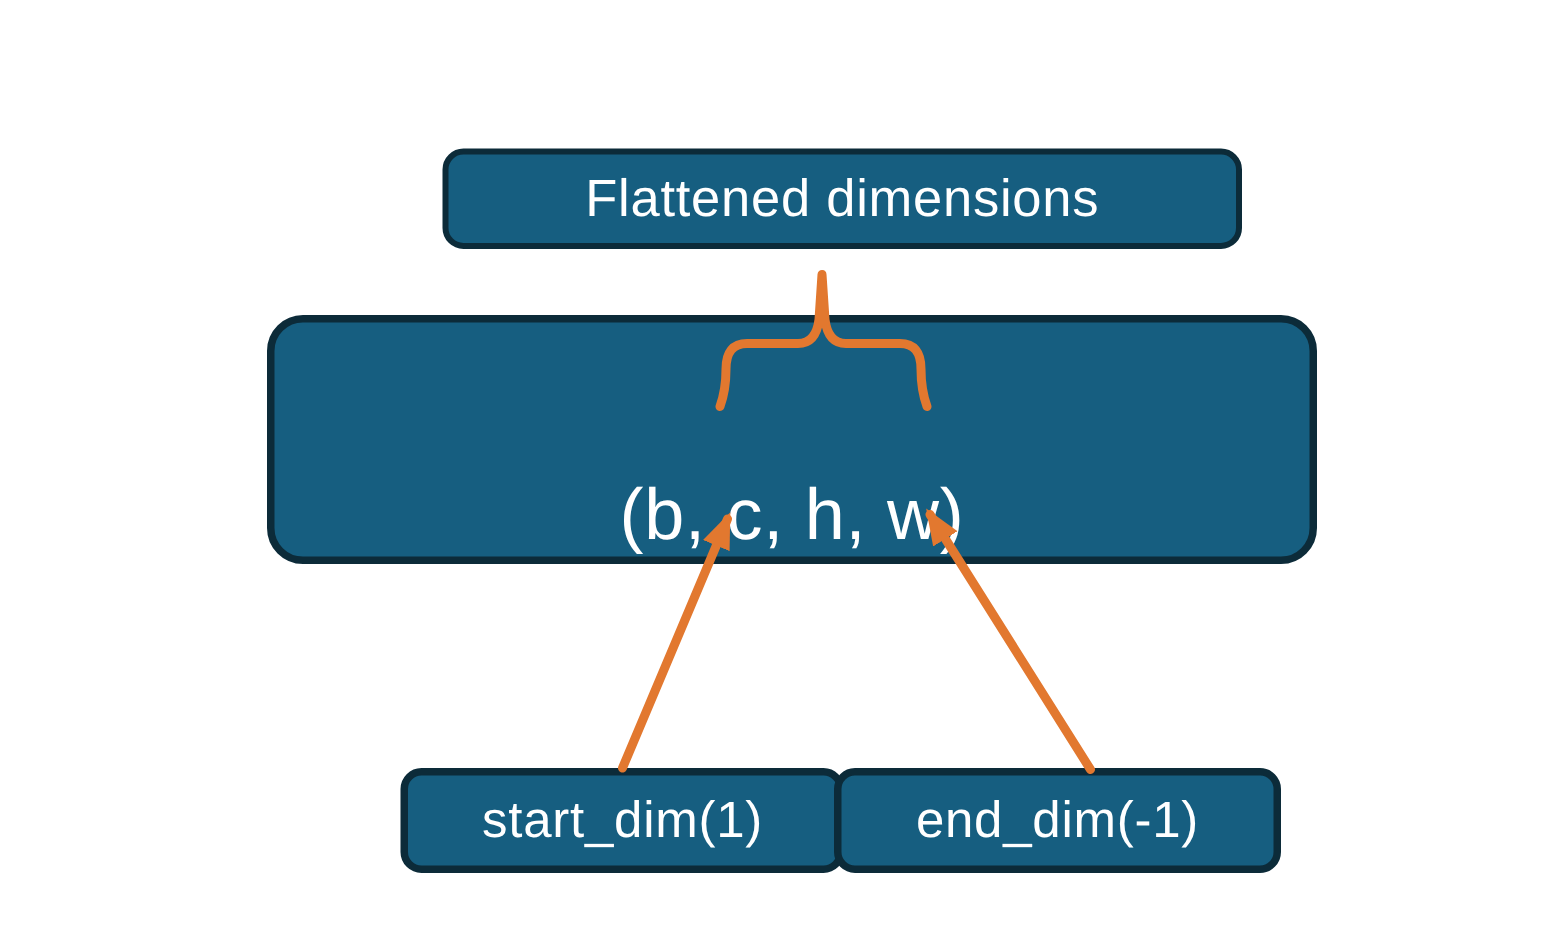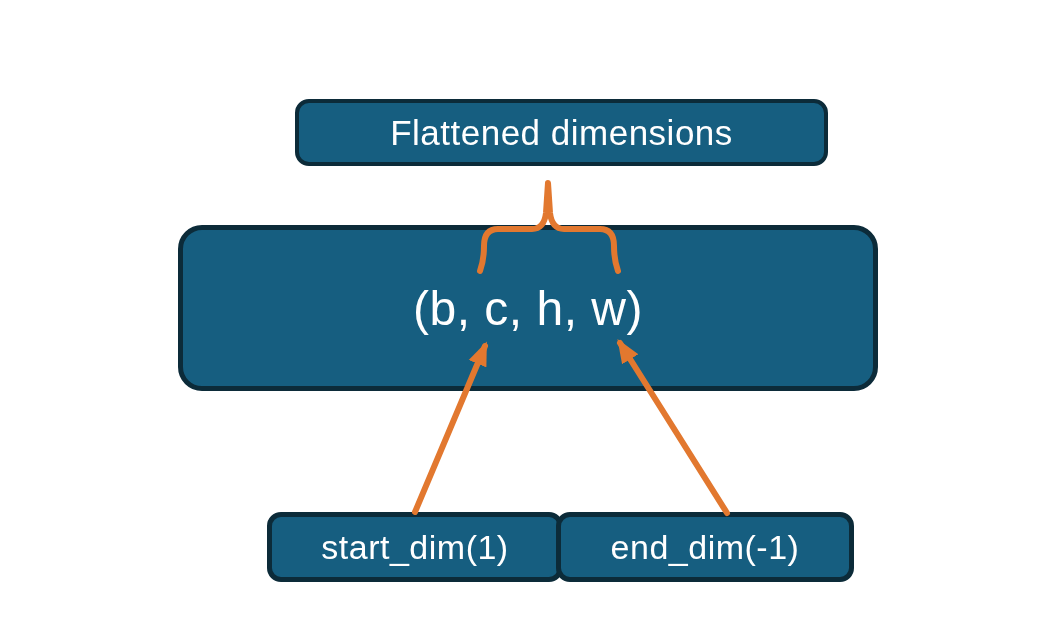--- a/index.html
+++ b/index.html
@@ -30,24 +30,25 @@
     letter-spacing: 0.5px;
   }
   .top-box {
     left: 295px; top: 99px;
     width: 533px; height: 67px;
     border-width: 4px;
     border-radius: 14px;
     font-size: 35px;
   }
   .main-box {
-    left: 178px; top: 225px;
+    left: 178px; top: 210px;
     width: 700px; height: 166px;
     border-radius: 24px;
     font-size: 48px;
+    align-items: flex-end;
   }
   .start-box {
     left: 267px; top: 512px;
     width: 296px; height: 70px;
     border-radius: 14px;
     font-size: 34px;
   }
   .end-box {
     left: 556px; top: 512px;
     width: 298px; height: 70px;

